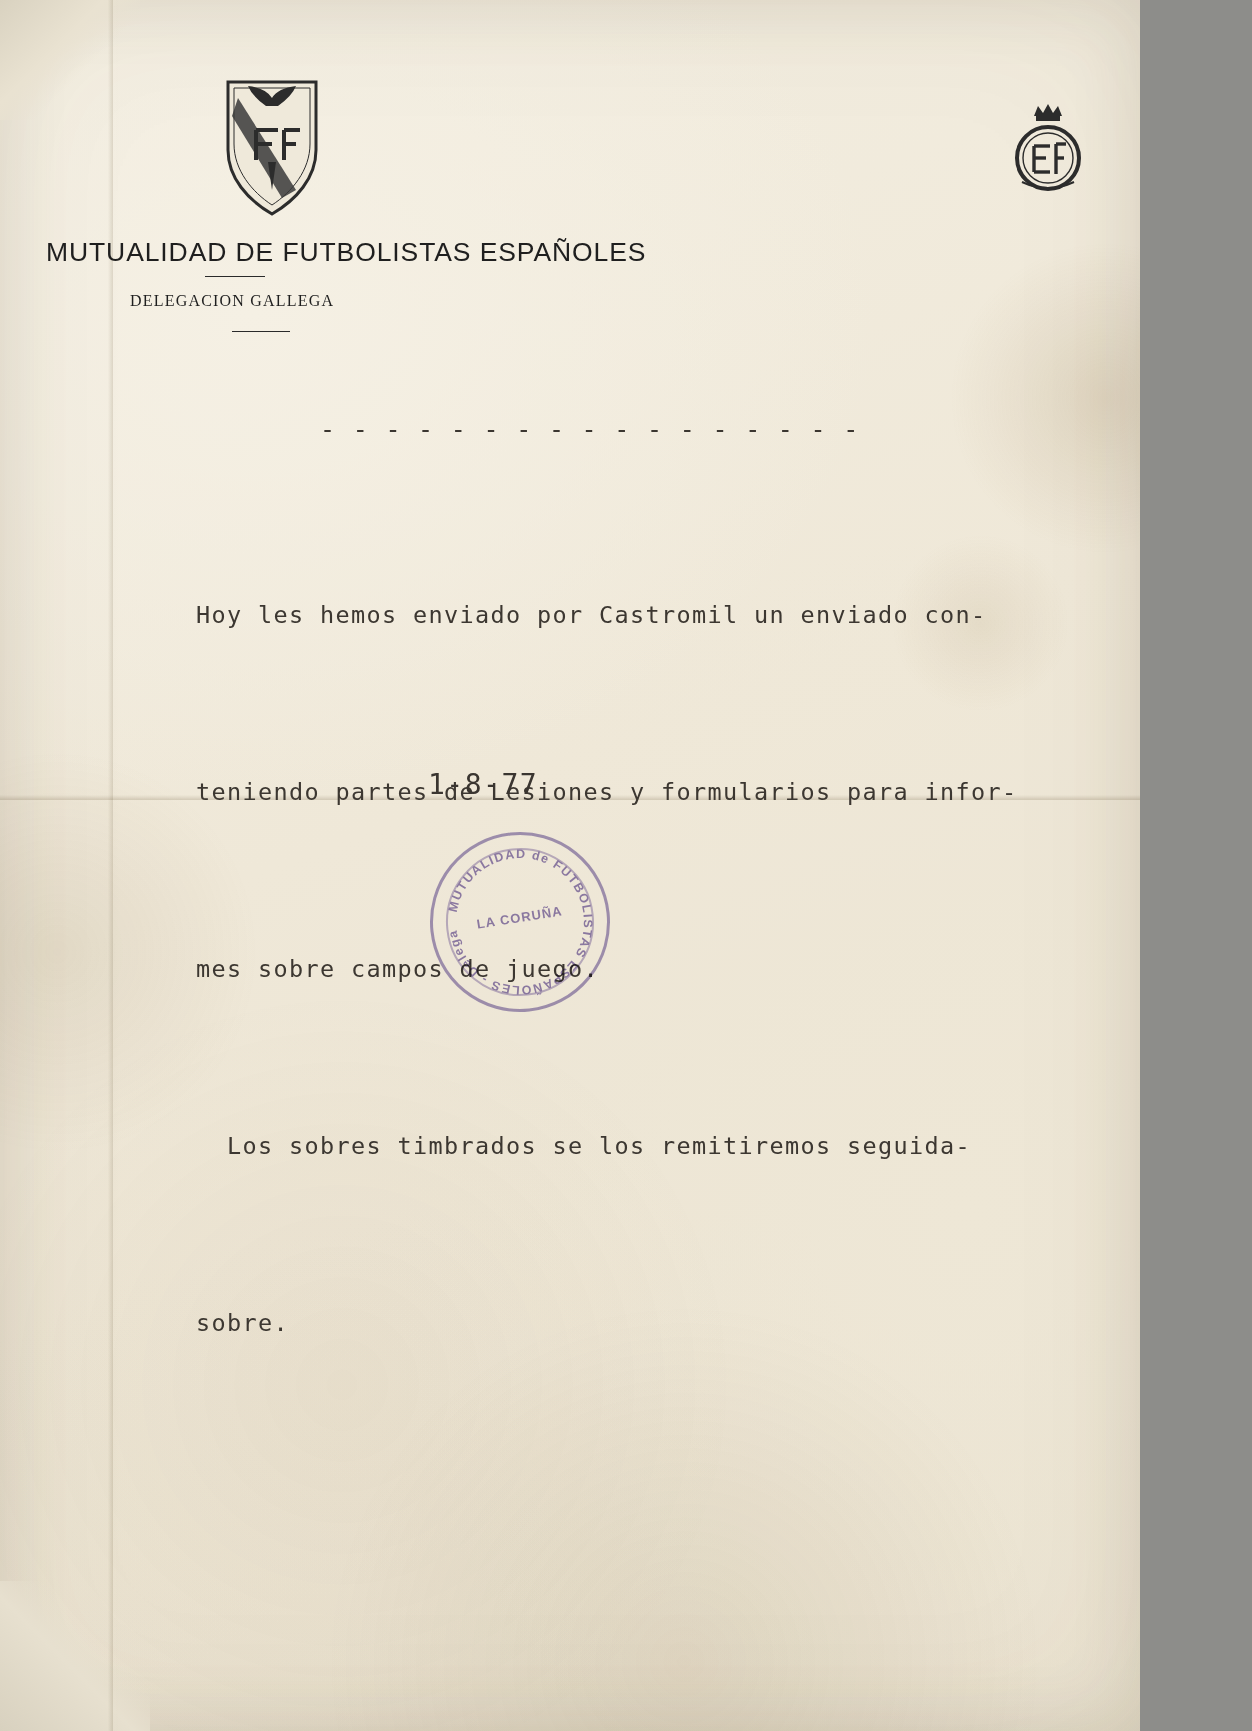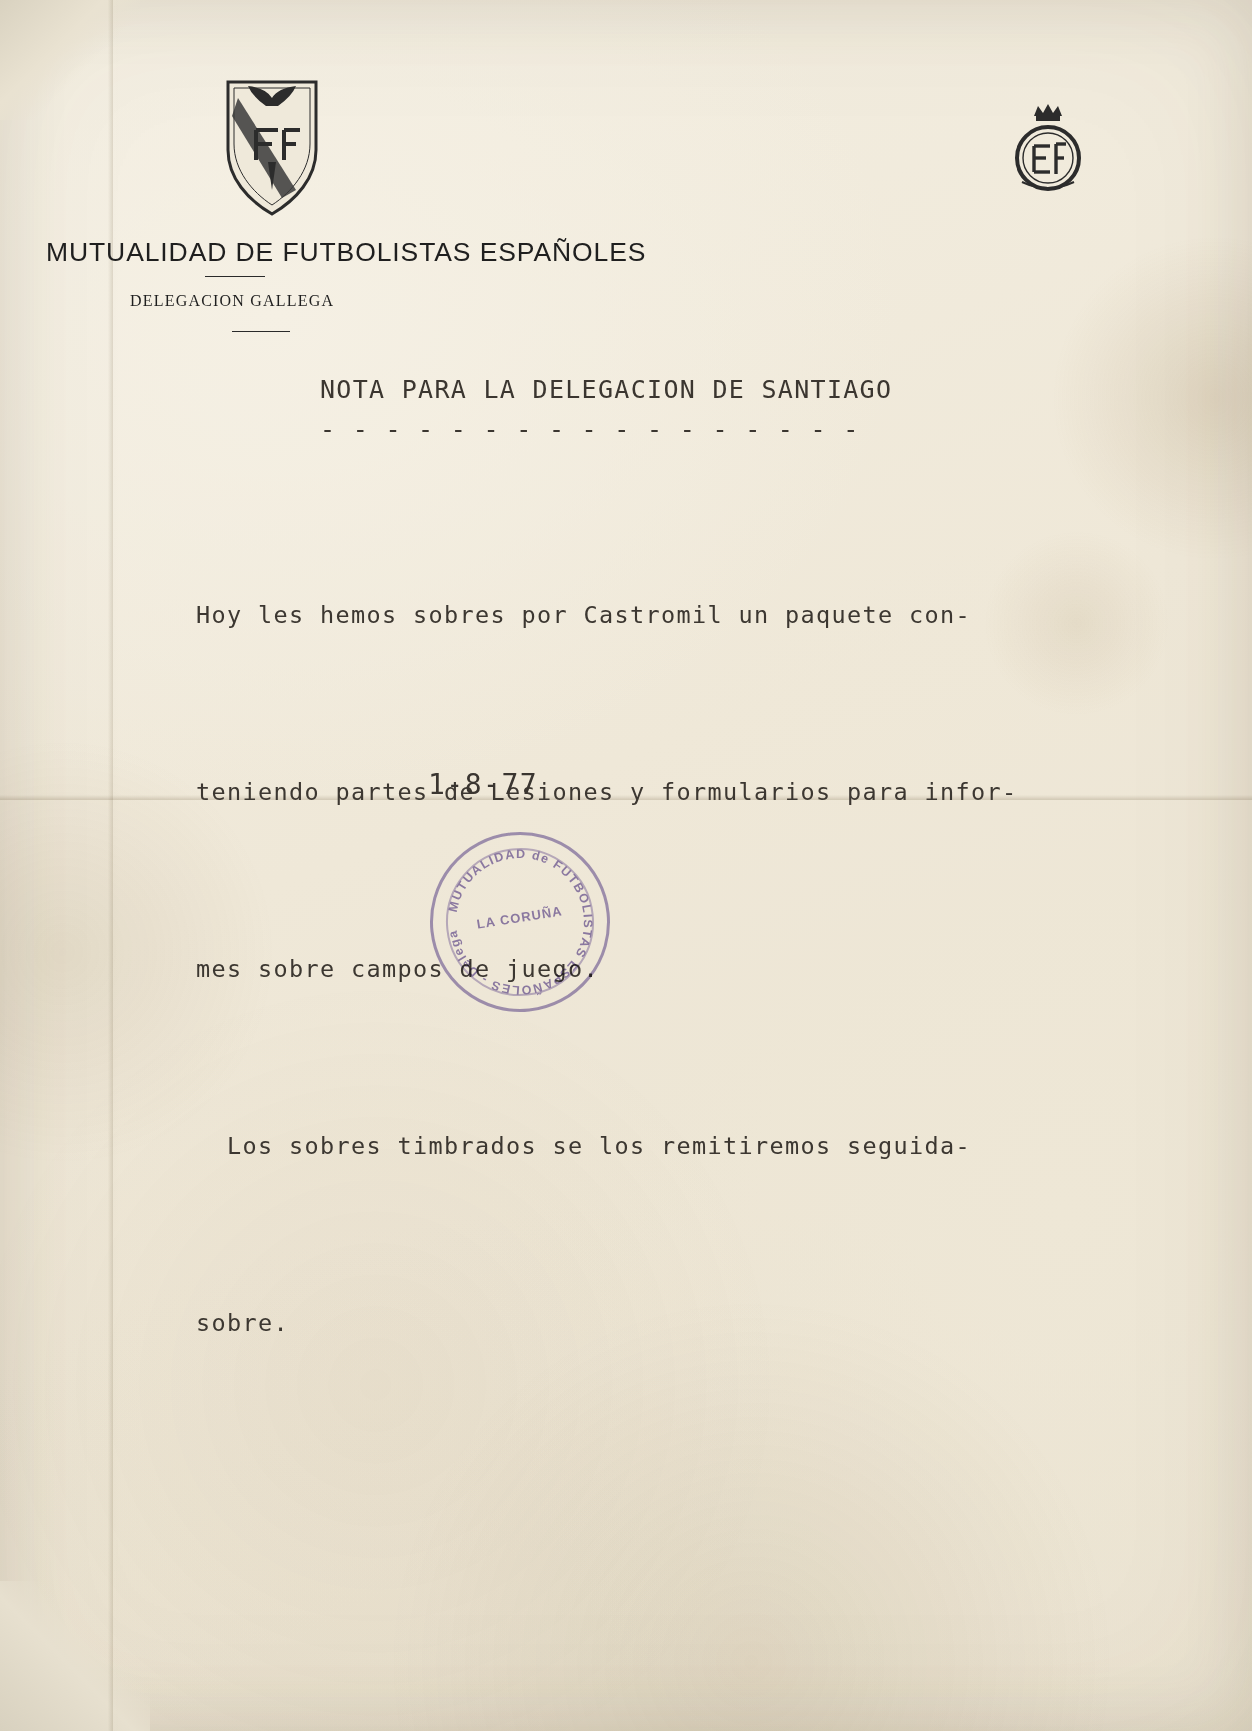--- a/index.html
+++ b/index.html
@@ -3,21 +3,21 @@
 <meta charset="utf-8">
 <title>Nota para la Delegacion de Santiago</title>
 <style>
   html, body {
     margin: 0;
     padding: 0;
     background: #8d8d8a;
   }
   .page {
     position: relative;
-    width: 1252px;
+    width: 1140px;
     height: 1731px;
     overflow: hidden;
     background: #efe9da;
     background-image:
       radial-gradient(ellipse 900px 700px at 22% 18%, #f5f0e4 0%, rgba(245,240,228,0) 70%),
       radial-gradient(ellipse 800px 900px at 85% 70%, #eee7d6 0%, rgba(238,231,214,0) 75%),
       radial-gradient(ellipse 1400px 1000px at 50% 110%, #e8e0cd 0%, rgba(232,224,205,0) 70%),
       linear-gradient(160deg, #f3eee1 0%, #efe8d8 45%, #e9e1cf 100%);
     font-family: "Liberation Sans", sans-serif;
     color: #2b2b2b;
@@ -266,25 +266,24 @@
       </g>
       <path d="M14 86 q26 12 52 0" stroke="#2c2c2c" stroke-width="2" fill="none"></path>
     </svg>
   </div>
 
   <div class="org-name">MUTUALIDAD DE FUTBOLISTAS ESPAÑOLES</div>
   <div class="org-rule"></div>
   <div class="delegation-name">DELEGACION GALLEGA</div>
   <div class="delegation-rule"></div>
 
-  <div class="typed doc-title">NOTA PARA LA DELEGACION DE SANTIAGO</div>
   <div class="typed title-dashes">- - - - - - - - - - - - - - - - - -</div>
 
   <div class="typed body-block">
-    <span class="body-line">Hoy les hemos sobres por Castromil un paquete con-</span>
+    <span class="body-line">Hoy les hemos enviado por Castromil un enviado con-</span>
     <span class="body-line">teniendo partes de Lesiones y formularios para infor-</span>
     <span class="body-line">mes sobre campos de juego.</span>
     <span class="body-line">  Los sobres timbrados se los remitiremos seguida-</span>
     <span class="body-line">sobre.</span>
   </div>
 
   <div class="typed date-line">1-8-77</div>
 
   <div class="stamp">
     <div class="stamp-ring"></div>

